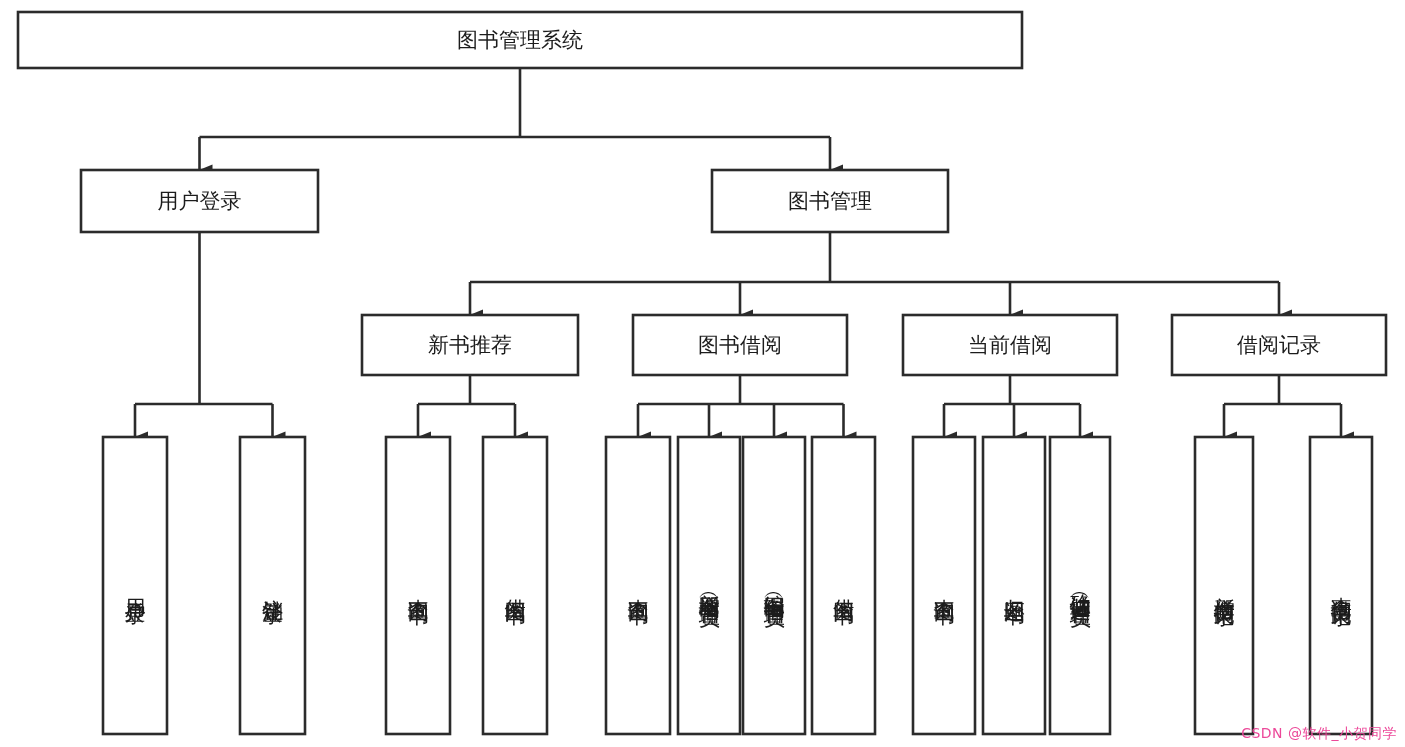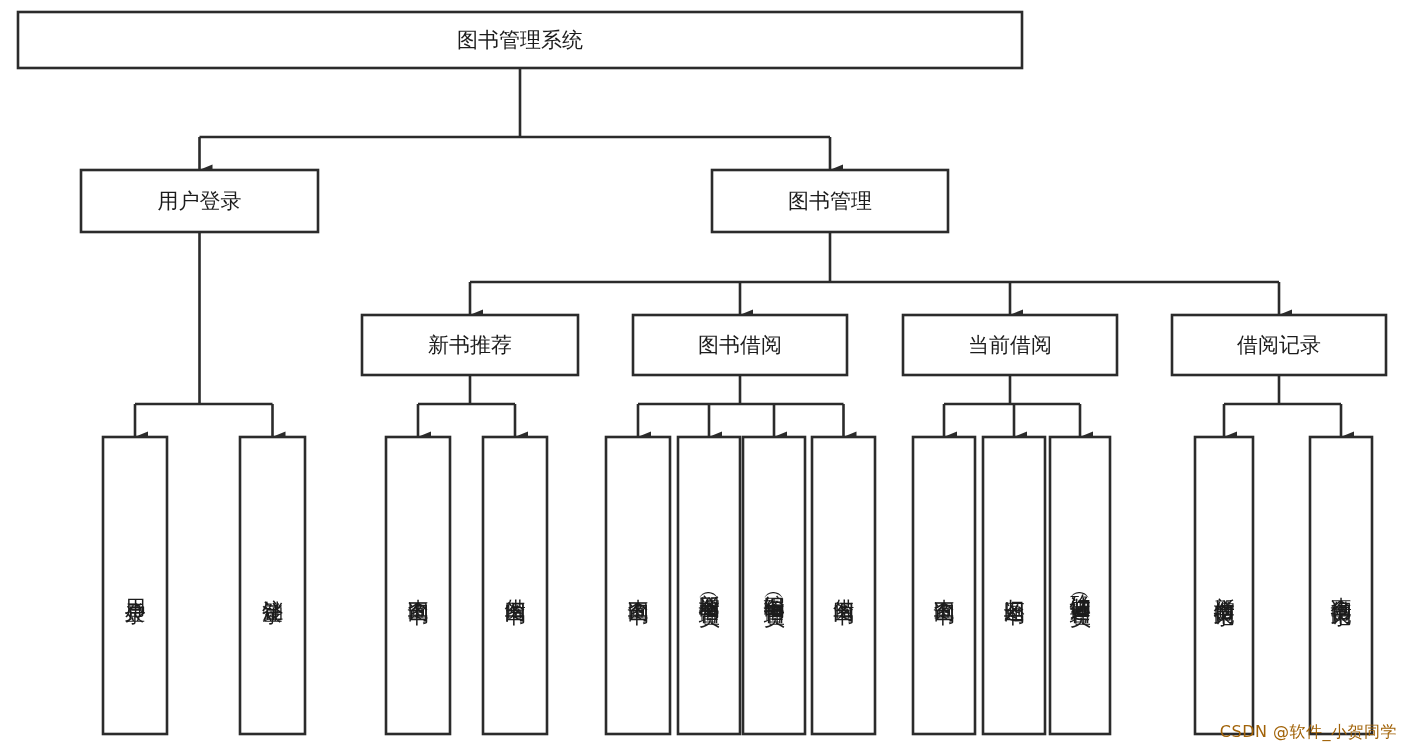--- a/index.html
+++ b/index.html
@@ -60,22 +60,22 @@
     letter-spacing: 2px;
     color: #1c1c1c;
     white-space: nowrap;
     pointer-events: none;
   }
   .watermark {
     position: absolute;
     right: 8px;
     bottom: 4px;
     font-family: "DejaVu Sans", "Liberation Sans", sans-serif;
-    font-size: 16px;
-    color: #a16207;
+    font-size: 14px;
+    color: #ec4899;
     letter-spacing: 0.5px;
     white-space: nowrap;
   }
 </style>
 </head>
 <body>
 
 <div id="diagram-root">
 
   <svg class="flow" viewBox="0 0 1405 747">

